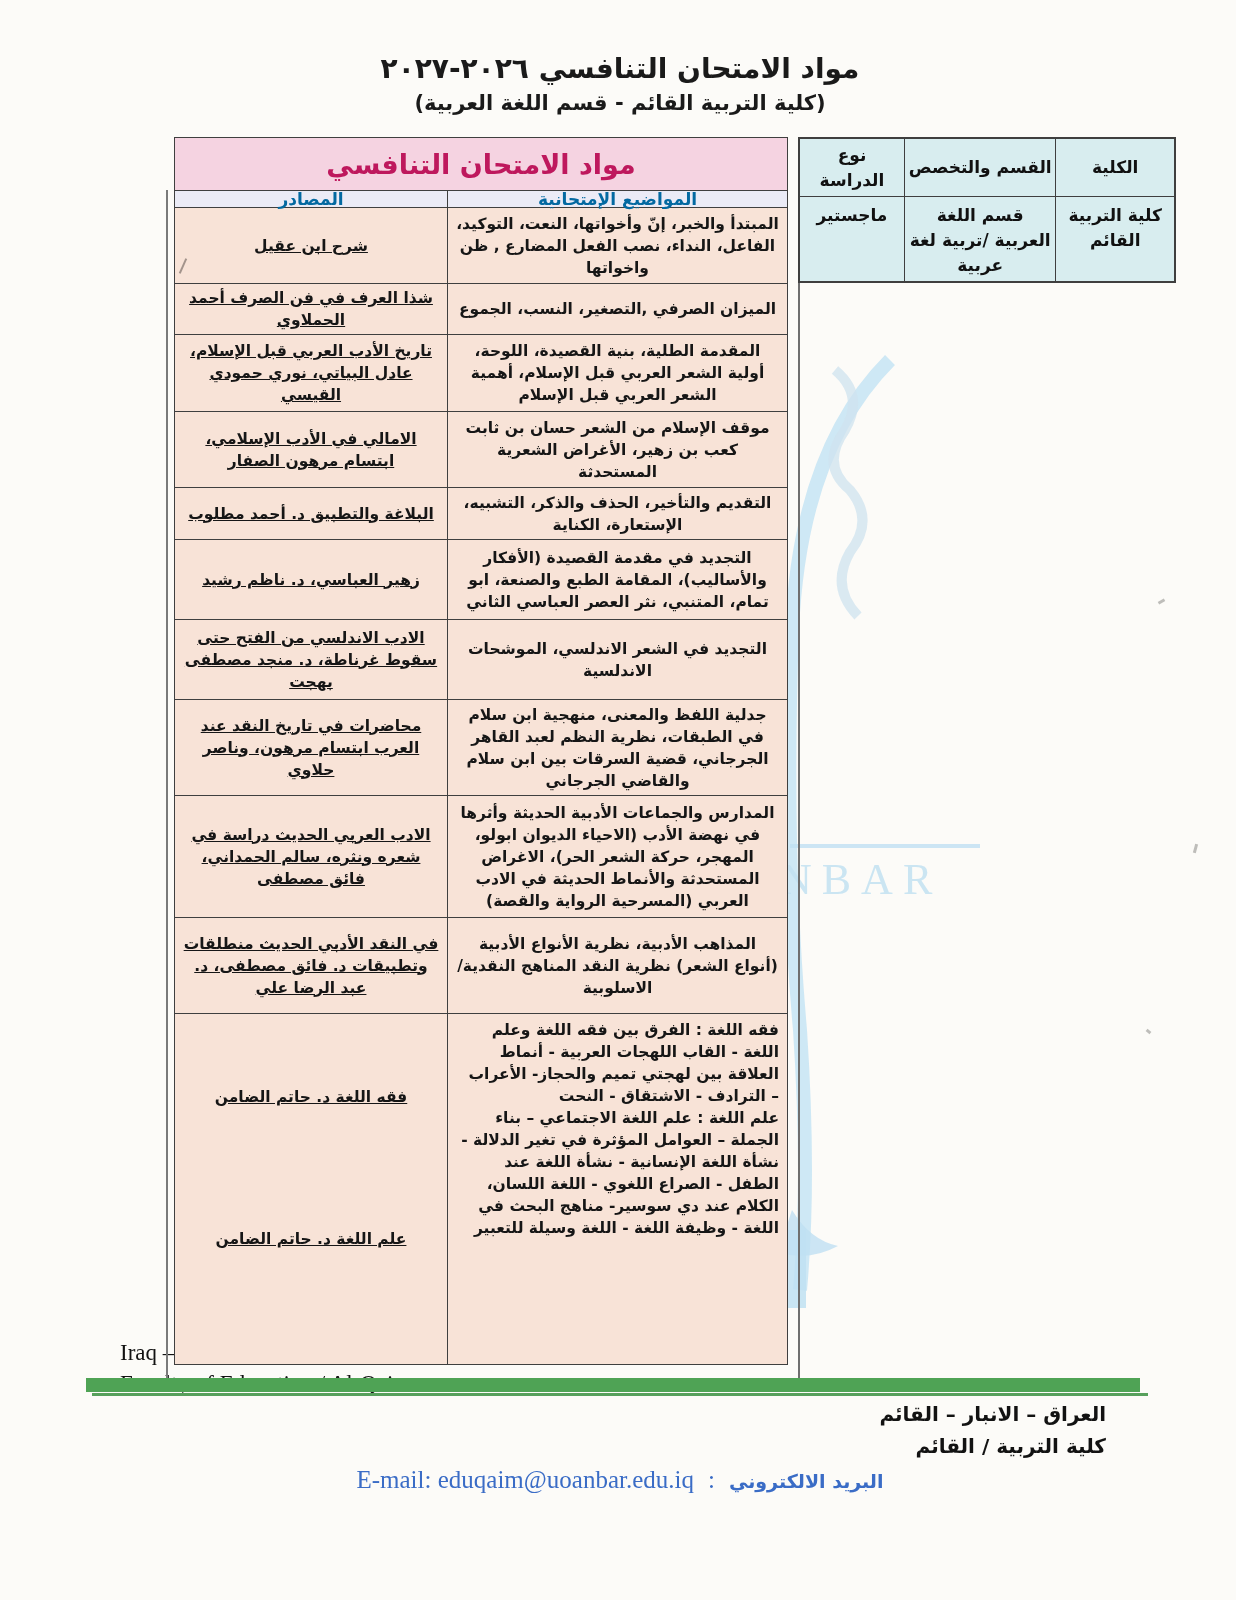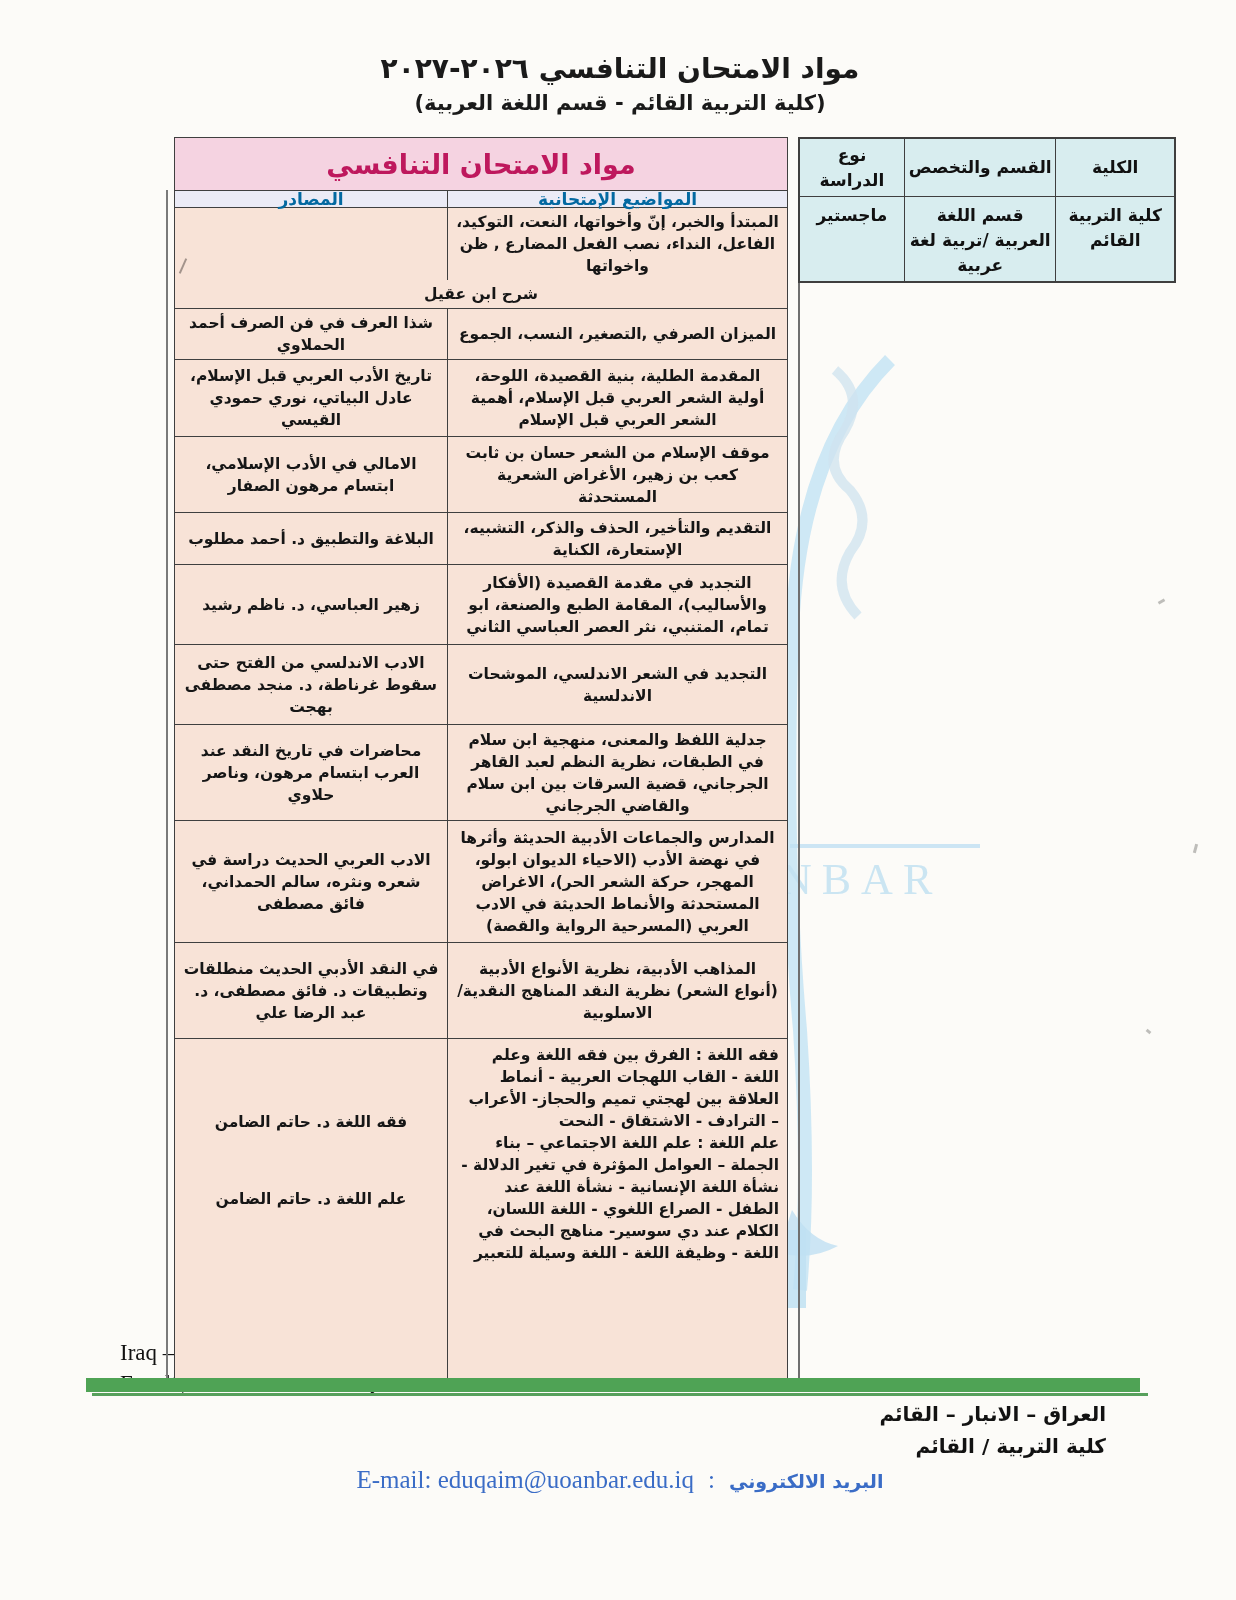--- a/index.html
+++ b/index.html
@@ -62,26 +62,26 @@
   .sh-topics{width:340px; border-left:1.8px solid #3f3f3f;}
   .sh-sources{flex:1;}
   .m-row{display:flex; direction:rtl; border-bottom:1.8px solid #3f3f3f; box-sizing:border-box; background:#f8e3d7;}
   .m-row:last-child{border-bottom:none;}
   .cell{
     box-sizing:border-box; padding:3px 8px;
     display:flex; flex-direction:column; align-items:center; justify-content:center;
     font-size:15.5px; font-weight:bold; color:#161616; line-height:1.42; text-align:center;
   }
   .c-top{width:340px; border-left:1.8px solid #3f3f3f;}
-  .c-src{flex:1;}
-  .r1{min-height:76px;flex-direction:column;} .r2{min-height:51px;} .r3{min-height:77px;} .r4{min-height:76px;}
+  .c-src{flex:1;text-decoration:underline;}
+  .r1{min-height:76px;} .r2{min-height:51px;} .r3{min-height:77px;} .r4{min-height:76px;}
   .r5{min-height:52px;} .r6{min-height:80px;} .r7{min-height:80px;} .r8{min-height:96px;}
   .r9{min-height:122px;} .r10{min-height:96px;} .r11{min-height:350px;}
   .r11 .c-top{justify-content:flex-start; text-align:right; padding-top:5px;}
-  .r11 .c-src{justify-content:flex-start; padding-top:72px; gap:55px;align-items:center;}
+  .r11 .c-src{justify-content:flex-start; padding-top:72px; gap:120px;align-items:center;}
   .r11 .c-top p{margin:0;}
 
   
   .green-bar{position:absolute; top:1378px; left:86px; width:1054px; height:14px; background:#4fa355; z-index:3;}
   .green-bar2{position:absolute; top:1393px; left:92px; width:1056px; height:3px; background:#57a05c; z-index:3;}
   .foot-en{
     position:absolute; top:1337px; left:120px; width:460px;
     font-family:"Liberation Serif", serif; font-size:23px; color:#121212; line-height:1.35;
   }
   .foot-ar{

